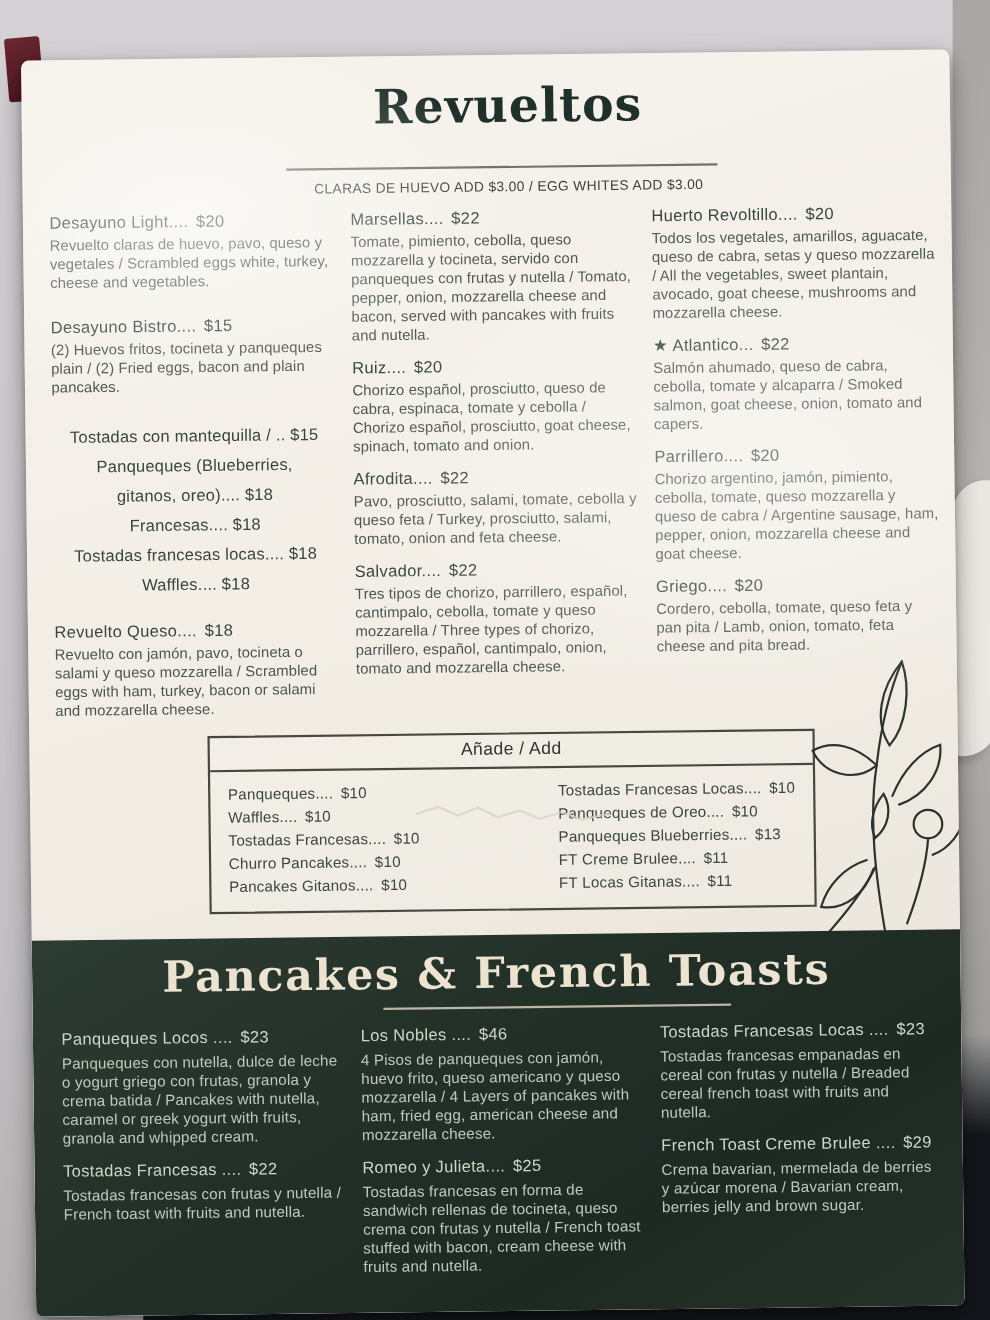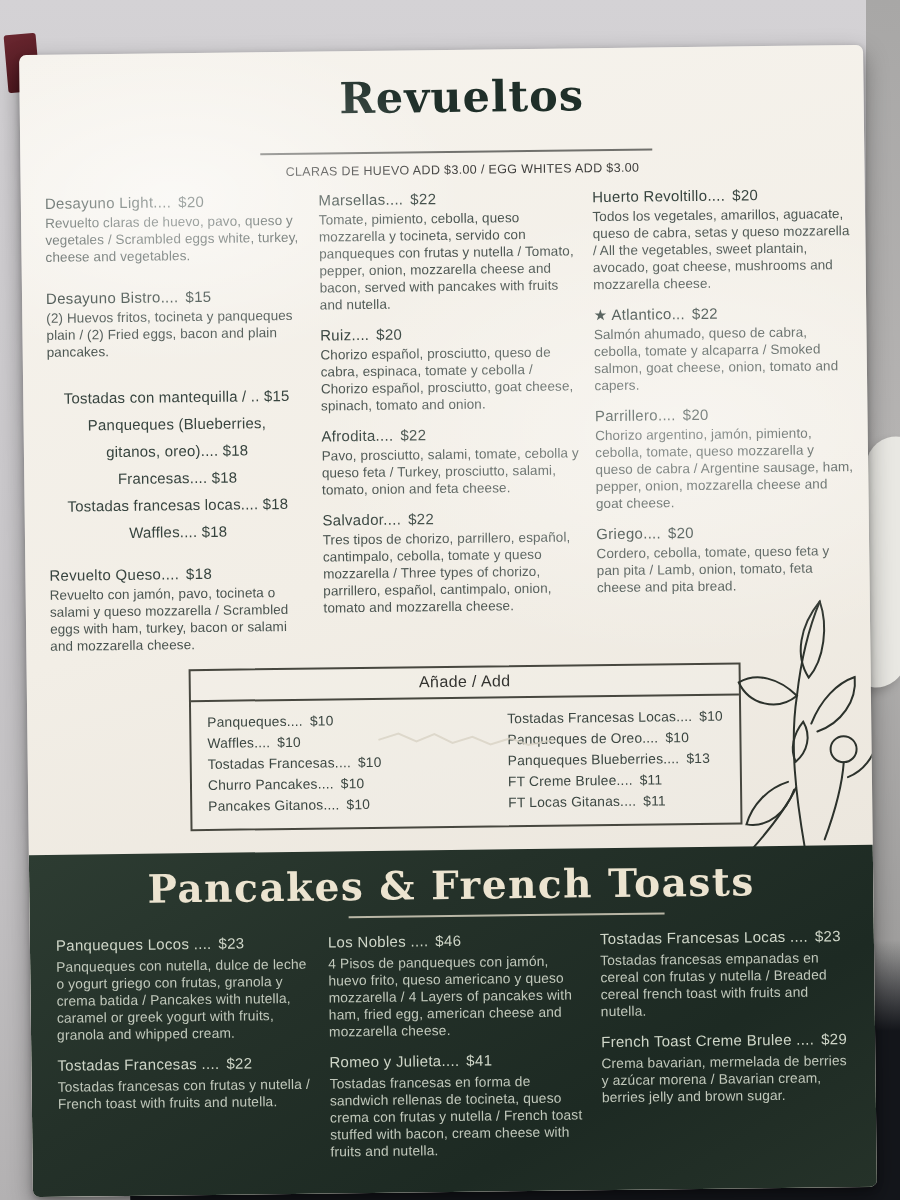--- a/index.html
+++ b/index.html
@@ -199,21 +199,21 @@
             <div class="g-desc">Tostadas francesas con frutas y nutella / French toast with fruits and nutella.</div>
           </div>
         </div>
 
         <div class="g-col">
           <div class="g-item">
             <div class="g-head"><span>Los Nobles ....</span><span class="price">$46</span></div>
             <div class="g-desc">4 Pisos de panqueques con jamón, huevo frito, queso americano y queso mozzarella / 4 Layers of pancakes with ham, fried egg, american cheese and mozzarella cheese.</div>
           </div>
           <div class="g-item">
-            <div class="g-head"><span>Romeo y Julieta....</span><span class="price">$41</span></div>
+            <div class="g-head"><span>Romeo y Julieta....</span><span class="price">$25</span></div>
             <div class="g-desc">Tostadas francesas en forma de sandwich rellenas de tocineta, queso crema con frutas y nutella / French toast stuffed with bacon, cream cheese with fruits and nutella.</div>
           </div>
         </div>
 
         <div class="g-col">
           <div class="g-item">
             <div class="g-head"><span>Tostadas Francesas Locas ....</span><span class="price">$23</span></div>
             <div class="g-desc">Tostadas francesas empanadas en cereal con frutas y nutella / Breaded cereal french toast with fruits and nutella.</div>
           </div>
           <div class="g-item">

